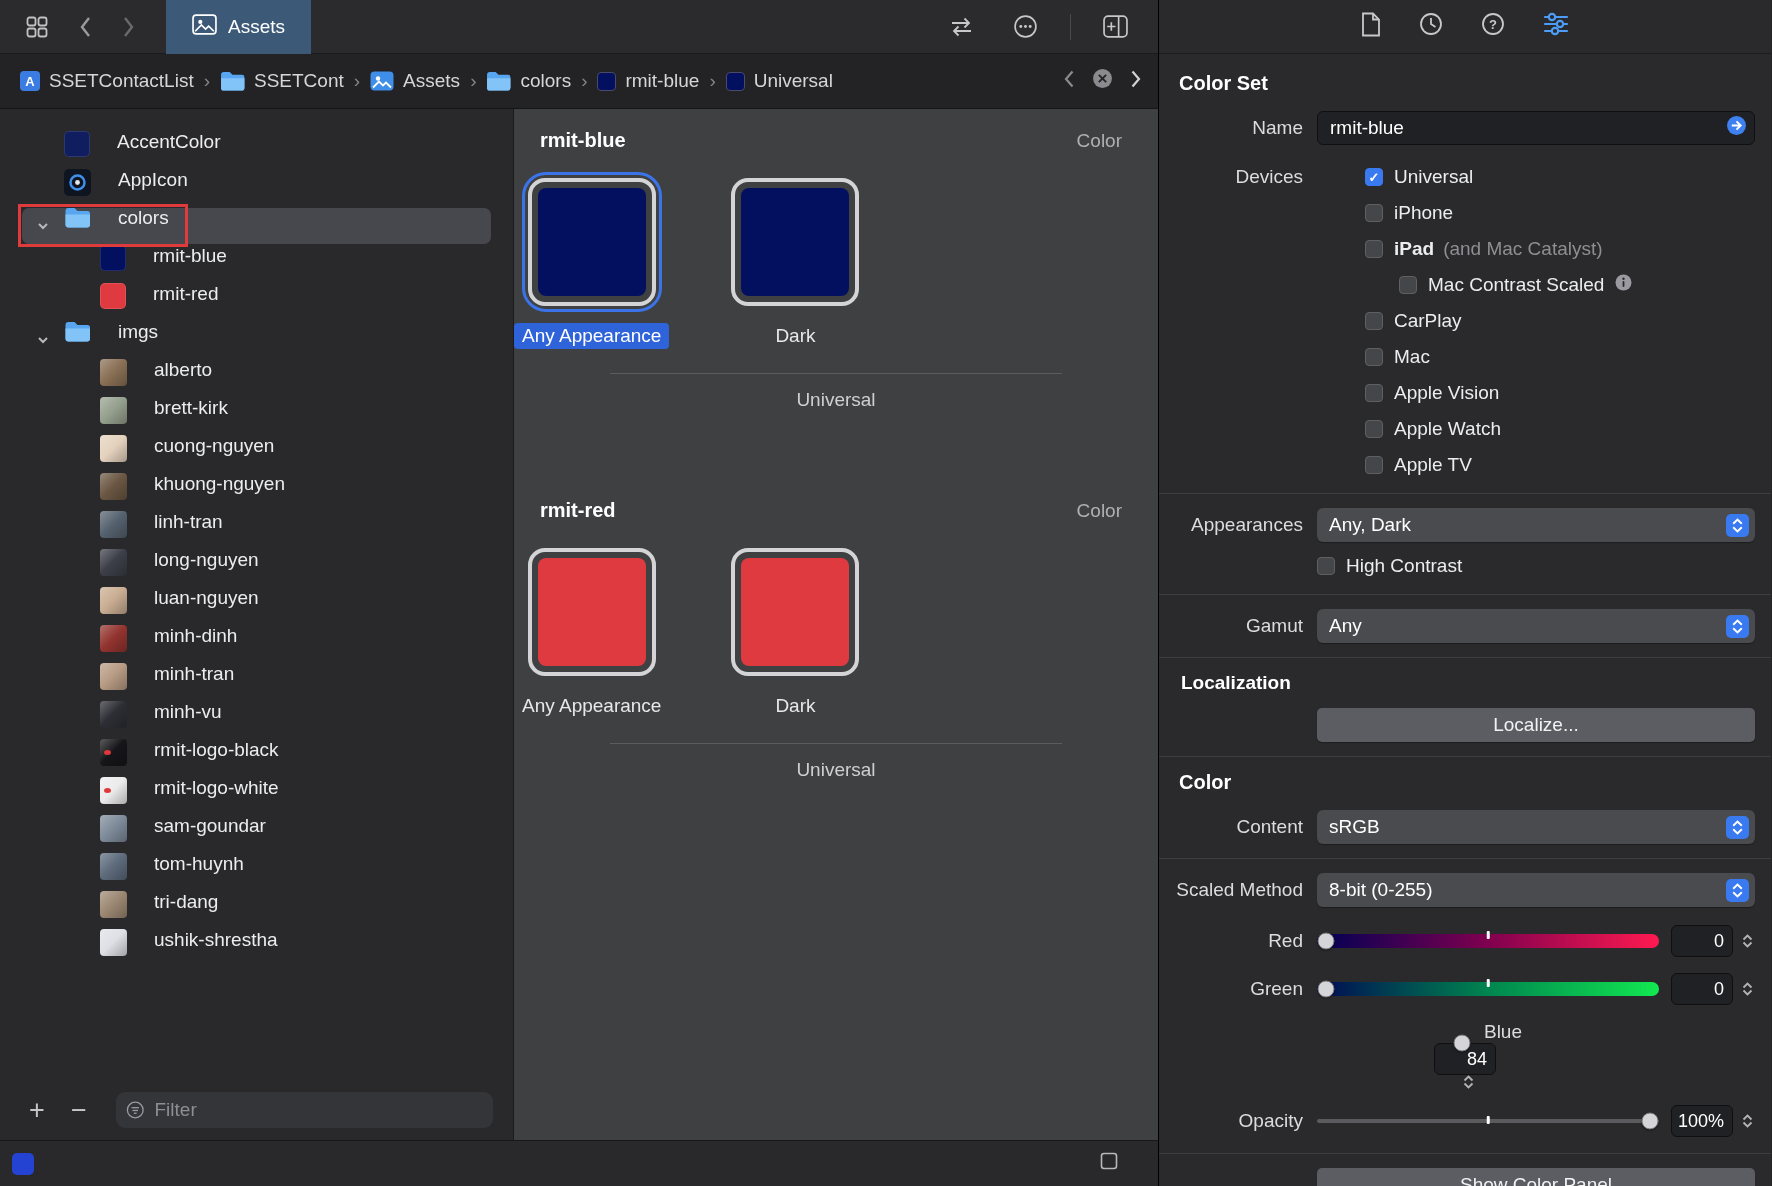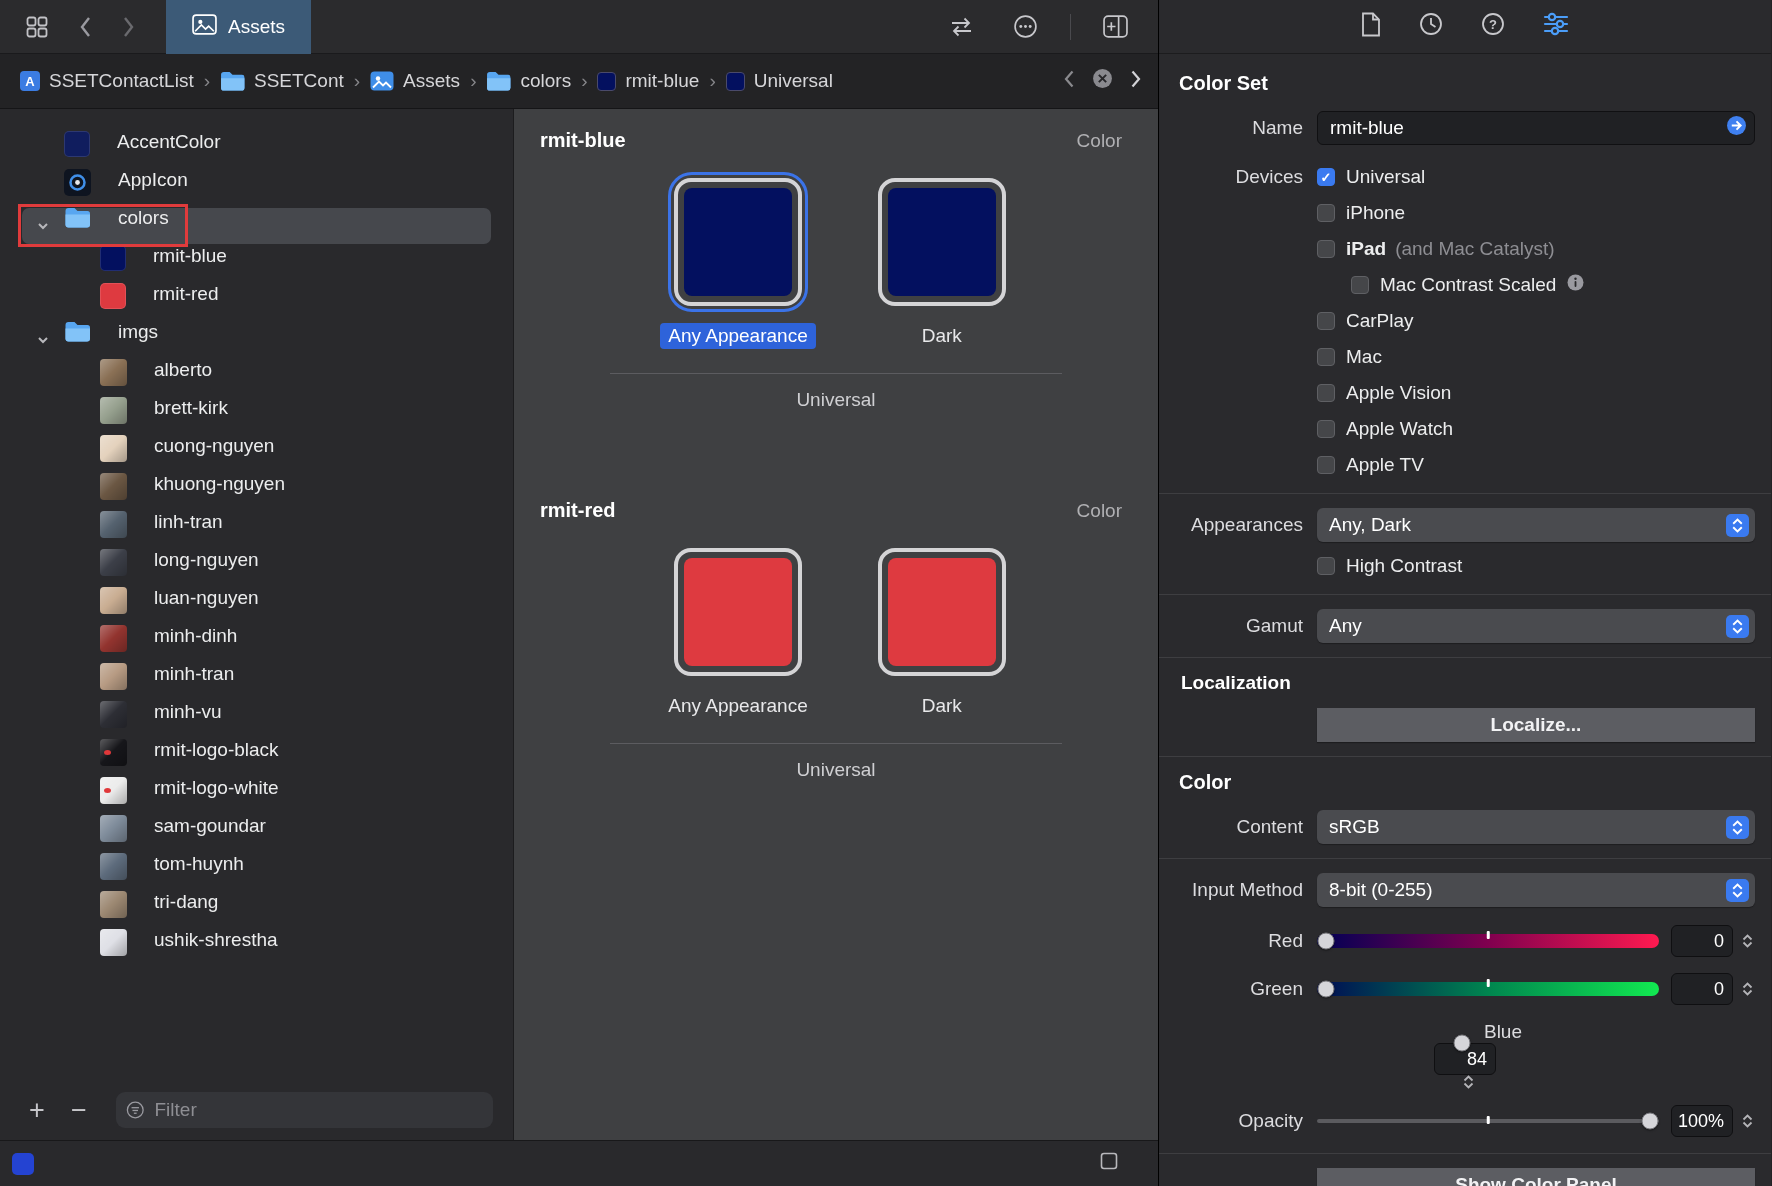--- a/index.html
+++ b/index.html
@@ -65,21 +65,21 @@
                         font-family:"Liberation Sans", sans-serif; font-size:19px; width:100%; }
   .filter-field input::placeholder { color:#8e8e93; }
 
   
   .content { flex:1; background:#3f4042; padding-top:20px; overflow:hidden; }
   .section { margin-bottom:88px; }
   .sec-head { display:flex; justify-content:space-between; align-items:baseline;
               padding:0 36px 0 26px; margin-bottom:20px; }
   .sec-title { font-weight:bold; font-size:20px; color:#fff; }
   .sec-kind { color:#b0b0b3; font-size:19px; }
-  .variants { display:flex; justify-content:center; gap:56px; }
+  .variants { display:flex; gap:56px; }
   .variant { display:flex; flex-direction:column; align-items:center; gap:11px; }
   .ring { display:block; padding:3px; border:3px solid transparent; border-radius:24px; }
   .variant.selected > .ring { border-color:#3b73e8; }
   .swatch { display:block; width:128px; height:128px; border:4px solid #d4d4d6; border-radius:17px; padding:6px; }
   .swatch-fill { display:block; width:100%; height:100%; border-radius:8px; }
   .vlabel { font-size:19px; color:#e8e8ea; padding:2px 8px; border-radius:4px; }
   .vlabel.sel { background:#2e63da; color:#fff; }
   .vdivider { height:1px; background:#5c5c60; width:452px; margin:24px auto 0; }
   .idiom { margin-top:15px; text-align:center; color:#cfcfd2; font-size:19px; }
 
@@ -88,21 +88,21 @@
   .strip-swatch { width:22px; height:22px; border-radius:5px; background:#2443d2; }
   .strip-spacer { flex:1; }
 
   
   .inspector { width:612px; flex:none; background:#2a2a2d; display:flex; flex-direction:column; }
   .insp-head { height:54px; flex:none; display:flex; align-items:center; justify-content:center;
                gap:38px; border-bottom:1px solid #1c1c1e; }
   .insp-body { flex:1; padding:0 16px; overflow:hidden; }
   .insp-title { font-size:20px; font-weight:bold; color:#fff; margin:18px 4px 16px; }
   .irow { display:flex; align-items:center; margin-bottom:14px; }
-  .irow.top { align-items:flex-start; }
+  .irow.top { align-items:flex-start;gap:48px; }
   .ilabel { width:142px; flex:none; text-align:right; padding-right:14px; color:#dcdcdf; font-size:19px; }
   .irow.top .ilabel { line-height:36px; }
   .ictrl { flex:1; min-width:0; }
   .hr { height:1px; background:#3e3e41; margin:10px -16px 14px; }
 
   .field { height:34px; background:#202124; border:1px solid #101012; border-radius:6px;
            display:flex; align-items:center; padding:0 7px 0 10px; }
   .field input { flex:1; background:transparent; border:none; outline:none; color:#fff;
                  font-family:"Liberation Sans", sans-serif; font-size:19px; min-width:0; }
 
@@ -113,22 +113,22 @@
   .chk.checked::after { content:"\2713"; color:#fff; font-size:13px; font-weight:bold; }
   .chk-suffix { color:#8e8e93; margin-left:-2px; }
   .chk-row.indent { margin-left:34px; }
 
   .dropdown { height:34px; background:#4a4b4f; border-radius:6px; display:flex; align-items:center;
               padding:0 6px 0 12px; color:#fff; box-shadow:0 1px 1px rgba(0,0,0,.3); }
   .dd-value { flex:1; white-space:nowrap; overflow:hidden; }
   .dd-stepper { width:23px; height:23px; flex:none; border-radius:5px; background:#3a7af0;
                 display:flex; align-items:center; justify-content:center; }
 
-  .btn { height:34px; background:#5c5d62; border-radius:0; display:flex; align-items:center;
-         justify-content:center; color:#f2f2f4; font-size:19px; box-shadow:0 1px 1px rgba(0,0,0,.3);font-weight:bold; }
+  .btn { height:34px; background:#5c5d62; border-radius:5px; display:flex; align-items:center;
+         justify-content:center; color:#f2f2f4; font-size:19px; box-shadow:0 1px 1px rgba(0,0,0,.3); }
   .loc-label { font-weight:bold; color:#fff; margin:4px 0 14px 6px; }
 
   .slider-wrap { flex:1; position:relative; height:16px; margin-right:12px; }
   .track { position:absolute; left:0; right:0; top:1px; height:14px; border-radius:7px; }
   .track.thin { top:6px; height:4px; border-radius:2px; background:#5b5b5f; }
   .tick { position:absolute; left:50%; top:-3px; width:2.5px; height:8px; background:#fff;
           transform:translateX(-50%); border-radius:1px; }
   .knob { position:absolute; top:50%; transform:translate(-50%,-50%); width:17px; height:17px;
           border-radius:50%; background:#d5d5d9; border:1px solid #77777c;
           box-shadow:0 1px 2px rgba(0,0,0,.5); z-index:2; }
@@ -639,21 +639,21 @@
                   <path d="M2 8.7 L6 12.5 L10 8.7"></path>
                 </svg>
             </span>
           </div>
         </div>
       </div>
 
       <div class="hr"></div>
 
       <div class="irow" style="margin-bottom:18px;">
-        <span class="ilabel">Input Method</span>
+        <span class="ilabel">Scaled Method</span>
         <div class="ictrl">
           <div class="dropdown">
             <span class="dd-value">8-bit (0-255)</span>
             <span class="dd-stepper">
               <svg width="13" height="15" viewBox="0 0 12 14" fill="none" stroke="#fff" stroke-width="1.8">
                   <path d="M2 5.3 L6 1.5 L10 5.3"></path>
                   <path d="M2 8.7 L6 12.5 L10 8.7"></path>
                 </svg>
             </span>
           </div>

